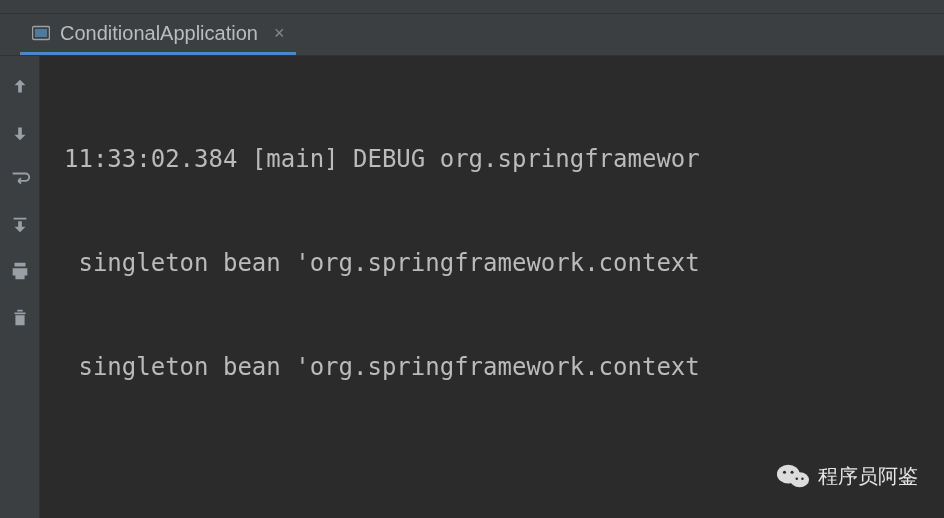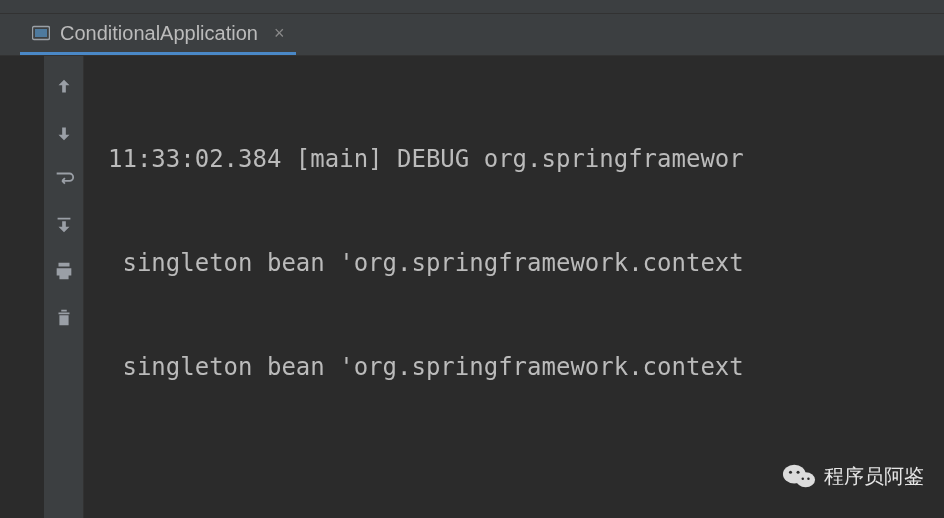--- a/index.html
+++ b/index.html
@@ -38,21 +38,20 @@
     .tab .run-icon svg { display: block; }
     .close-x {
       color: #8a8a8a;
       font-size: 18px;
       margin-left: 6px;
       cursor: pointer;
     }
     .main-area {
       display: flex;
       height: calc(518px - 56px);
-      margin-left: 44px;
     }
     .gutter {
       width: 40px;
       background: #3c3f41;
       border-right: 1px solid #323232;
       display: flex;
       flex-direction: column;
       align-items: center;
       padding-top: 20px;
       gap: 24px;
@@ -71,21 +70,21 @@
       font-family: "Menlo", "Consolas", monospace;
       font-size: 24px;
       line-height: 1.45;
       padding: 16px 0 0 24px;
       white-space: pre;
       overflow: hidden;
     }
     .console .line { white-space: pre; }
     .watermark {
       position: absolute;
-      right: 20px;
+      right: 26px;
       bottom: 28px;
       display: flex;
       align-items: center;
       gap: 8px;
       color: #e6e6e6;
       font-size: 20px;
       font-family: Liberation Mono, monospace;
     }
     .wechat-icon {
       width: 34px; height: 28px; color: #dcdcdc;

